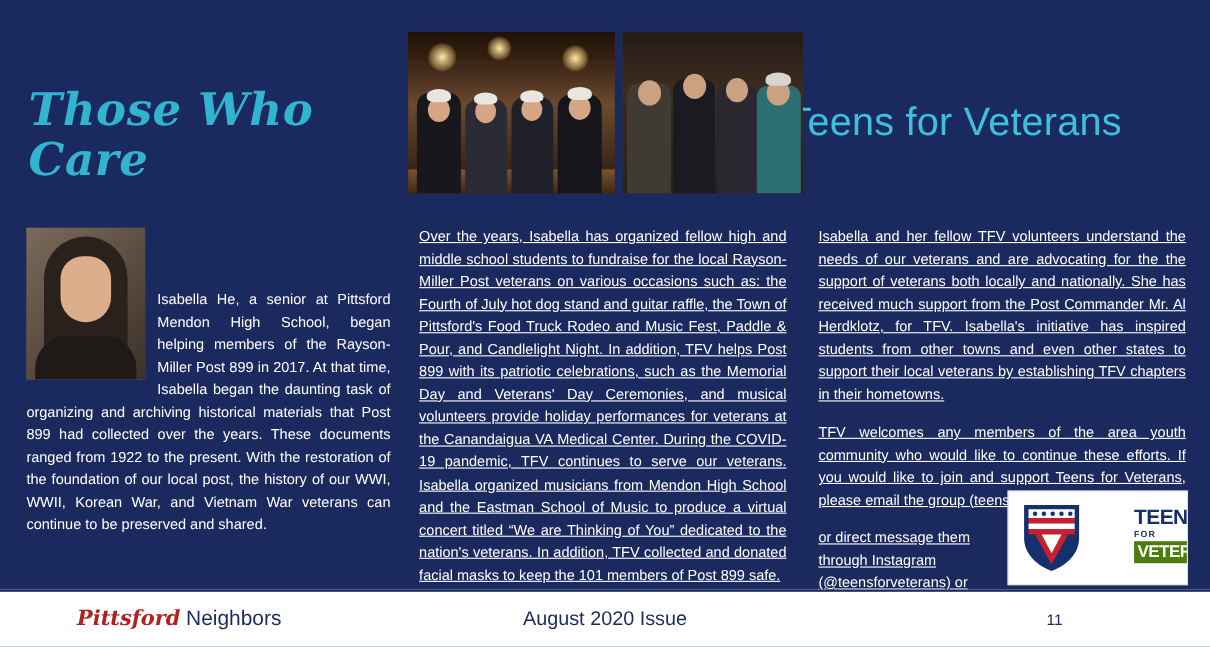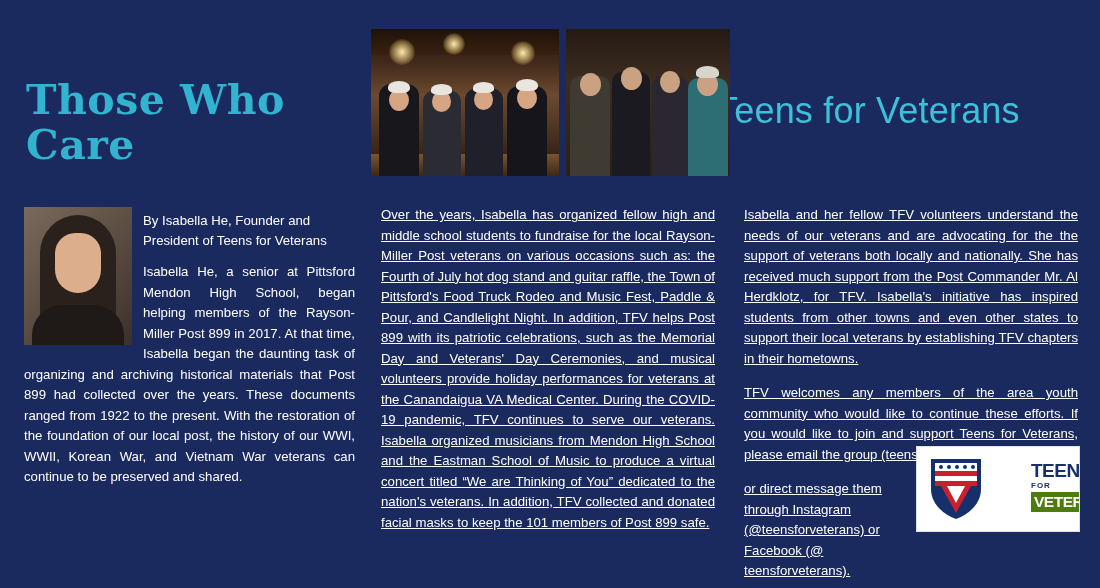--- a/index.html
+++ b/index.html
@@ -22,20 +22,21 @@
   }
 
   
   .headline-left {
     position: absolute;
     left: 26px;
     top: 78px;
     width: 330px;
     color: #32b3cf;
     font-family: "DejaVu Serif", serif;
+    font-style: italic;
     font-weight: bold;
     font-size: 41px;
     letter-spacing: 0.5px;
     line-height: 1.1;
   }
   .headline-right {
     position: absolute;
     right: 24px;
     top: 90px;
     width: 360px;
@@ -338,21 +339,20 @@
     <div class="p2-hat" style="left:130px;top:37px;width:23px;height:12px;"></div>
   </div>
 
   <div class="author-photo">
     <div class="ap-bg"></div>
     <div class="ap-hair"></div>
     <div class="ap-face"></div>
     <div class="ap-body"></div>
   </div>
 
-  <div class="col-a-intro">By Isabella He, Founder and President of Teens for Veterans</div>
 
   <div class="col-a-wrap">
     <span class="floatbox"></span>
     <span>Isabella He, a senior at Pittsford Mendon High School, began helping members of the Rayson-Miller Post 899 in 2017. At that time, Isabella began the daunting task of organizing and archiving historical materials that Post 899 had collected over the years. These documents ranged from 1922 to the present. With the restoration of the foundation of our local post, the history of our WWI, WWII, Korean War, and Vietnam War veterans can continue to be preserved and shared.</span>
   </div>
 
   <div class="col col-b">
     <p>Over the years, Isabella has organized fellow high and middle school students to fundraise for the local Rayson-Miller Post veterans on various occasions such as: the Fourth of July hot dog stand and guitar raffle, the Town of Pittsford's Food Truck Rodeo and Music Fest, Paddle &amp; Pour, and Candlelight Night. In addition, TFV helps Post 899 with its patriotic celebrations, such as the Memorial Day and Veterans' Day Ceremonies, and musical volunteers provide holiday performances for veterans at the Canandaigua VA Medical Center. During the COVID-19 pandemic, TFV continues to serve our veterans. Isabella organized musicians from Mendon High School and the Eastman School of Music to produce a virtual concert titled “We are Thinking of You” dedicated to the nation's veterans. In addition, TFV collected and donated facial masks to keep the 101 members of Post 899 safe.</p>
   </div>
 
@@ -377,14 +377,22 @@
       <circle cx="38" cy="12" r="2" fill="#16306b"></circle>
       <circle cx="46" cy="12" r="2" fill="#16306b"></circle>
     </svg>
     <div class="tfv-text">
       <div class="tfv-teens">TEENS</div>
       <div class="tfv-for">FOR</div>
       <div class="tfv-vets">VETERANS</div>
     </div>
   </div>
 
+  <div class="footer">
+    <div class="footer-rule"></div>
+    <div class="footer-brand">
+      <span class="b1">Pittsford</span><span class="b2"> Neighbors</span>
+    </div>
+    <div class="footer-issue">August 2020 Issue</div>
+    <div class="footer-page">11</div>
+  </div>
 
 </div>
 
 </body></html>

